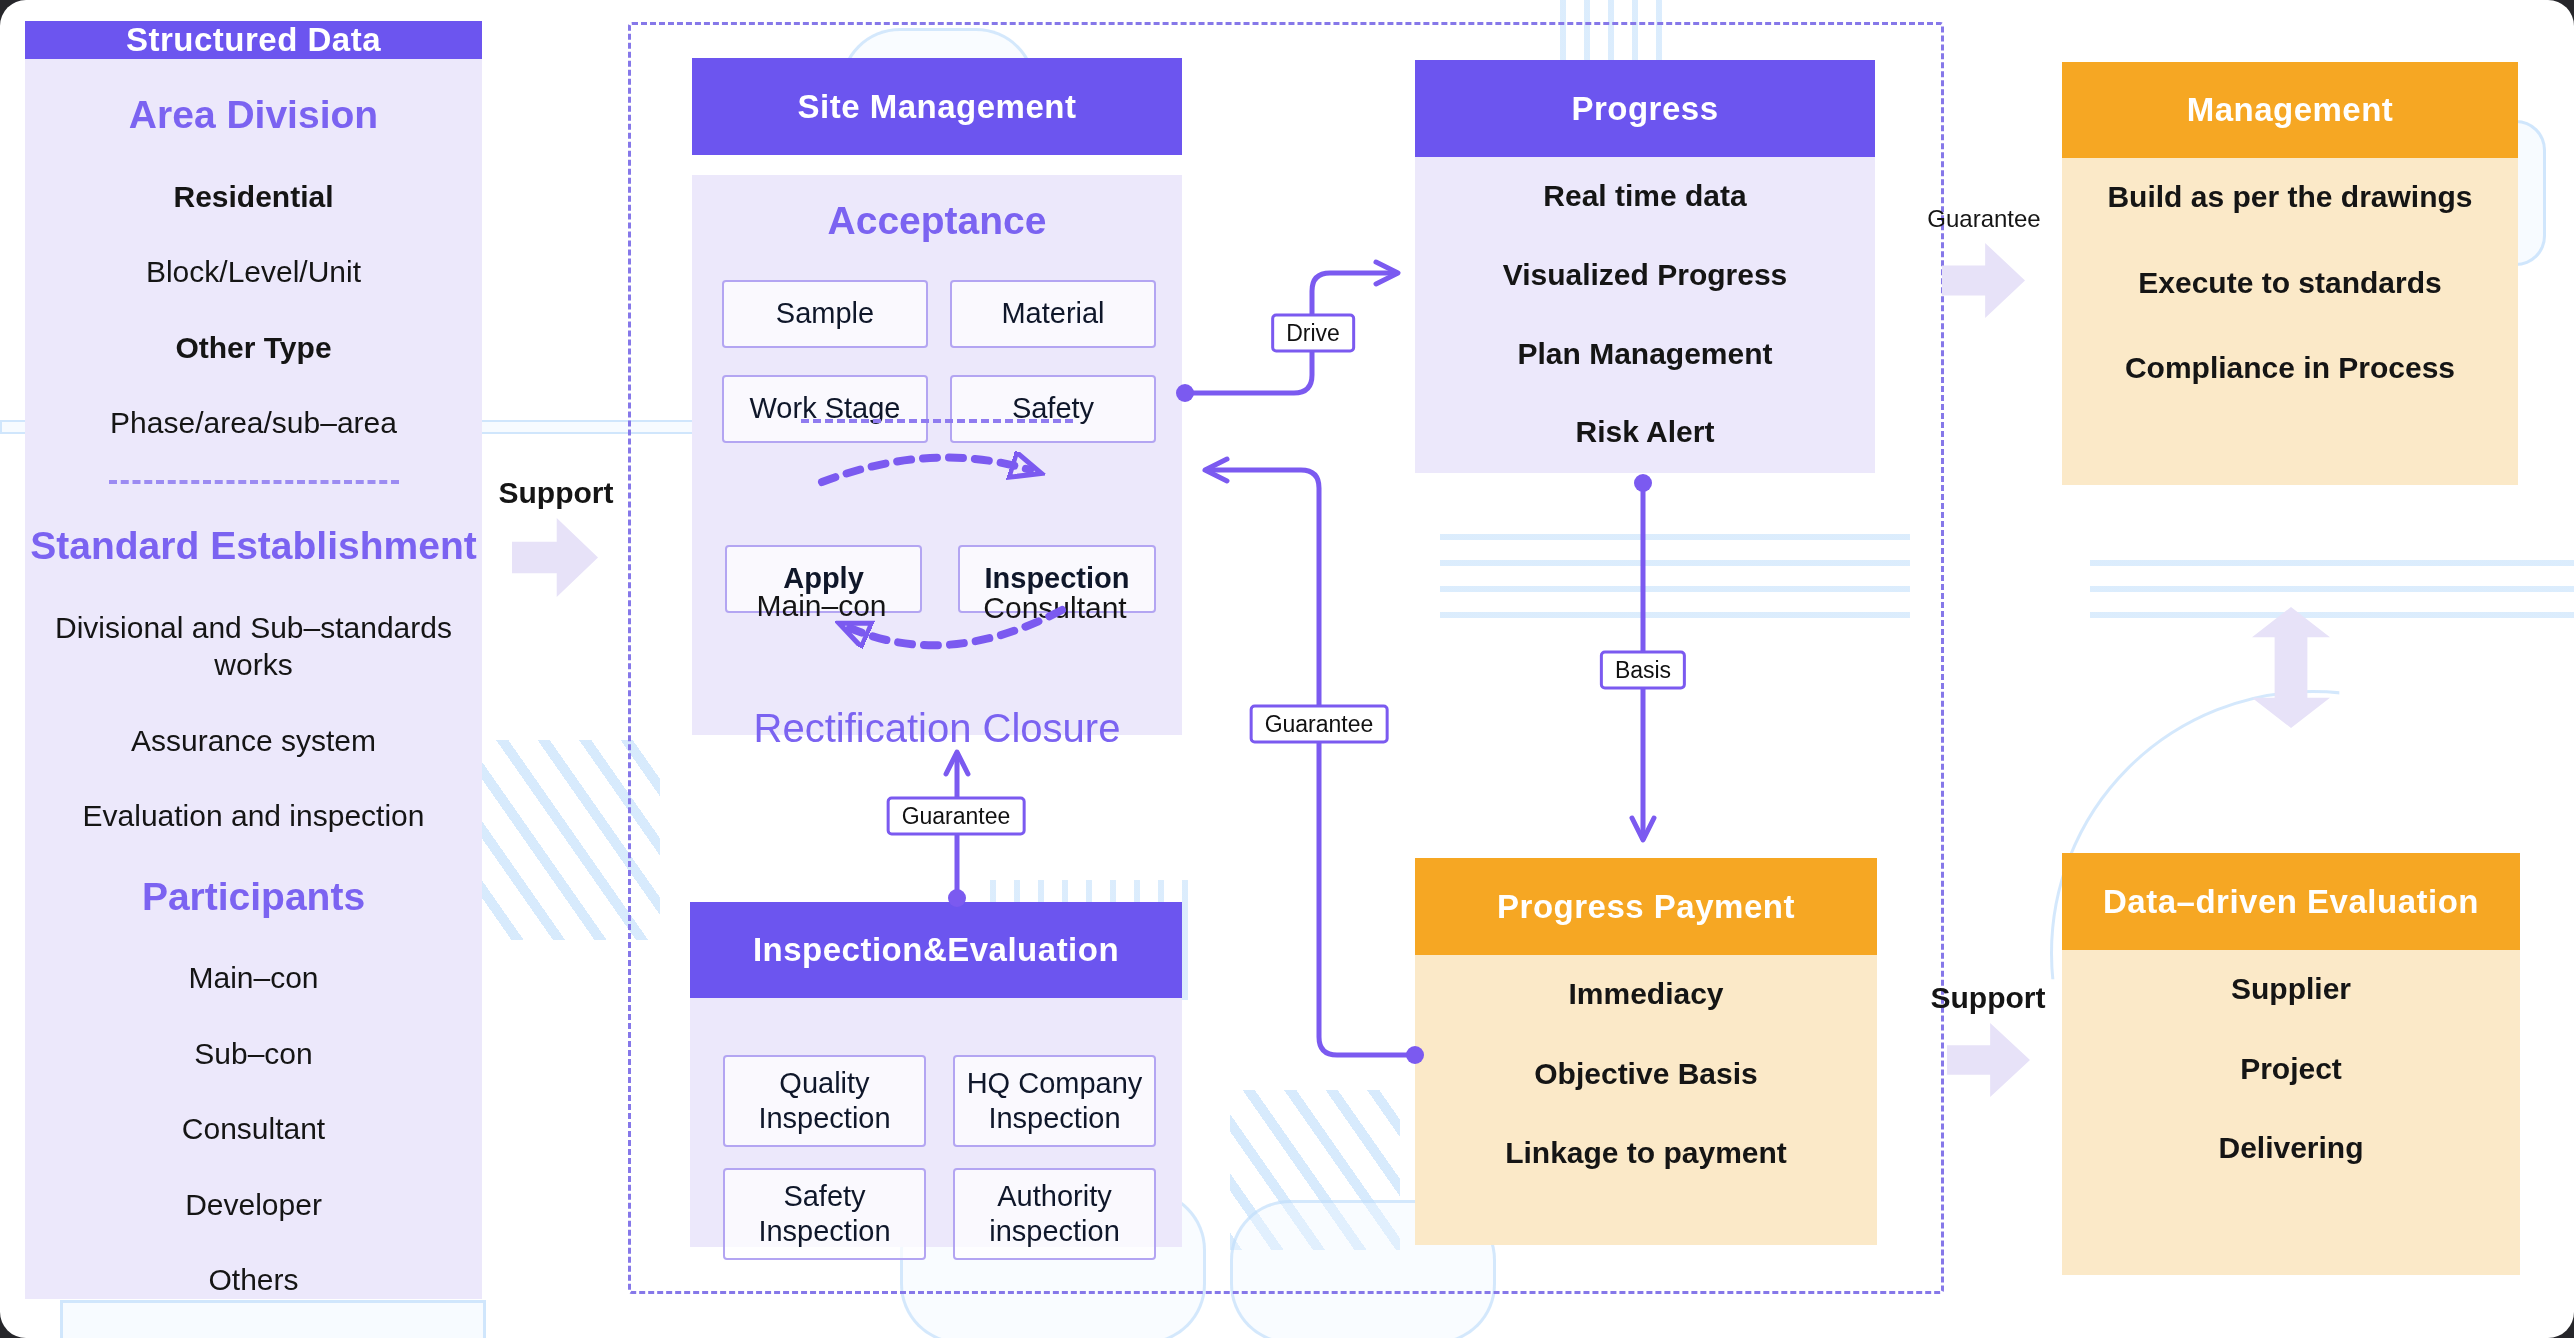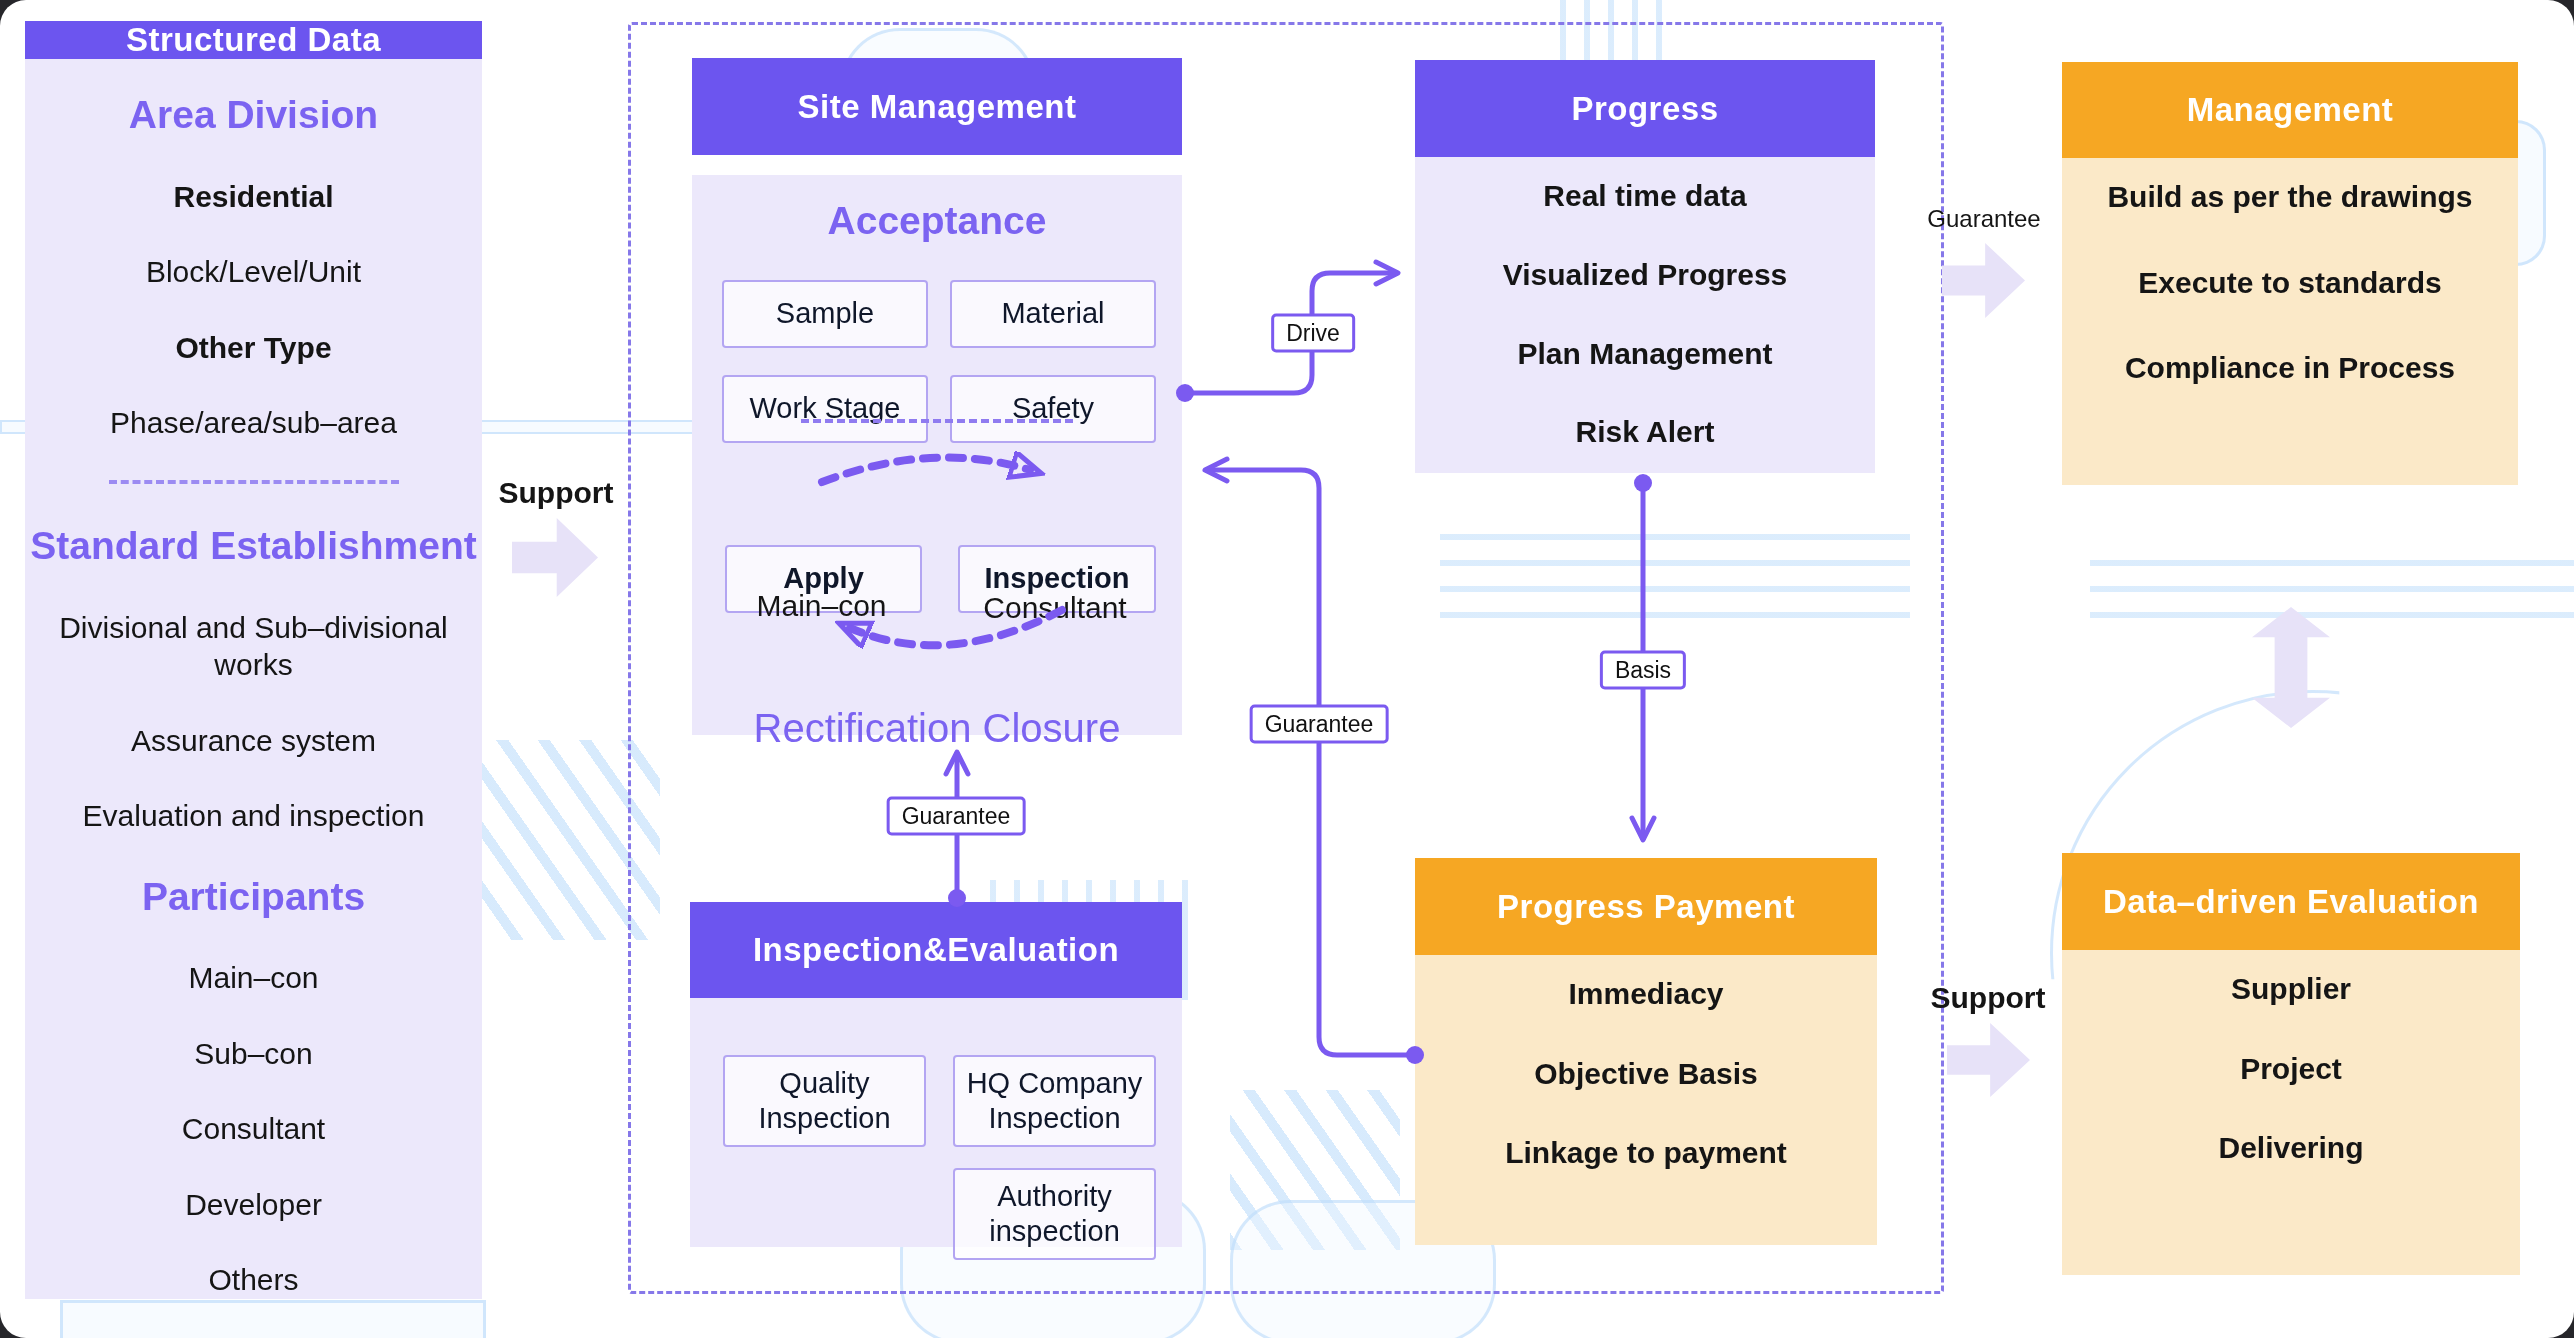--- a/index.html
+++ b/index.html
@@ -74,21 +74,21 @@
       <span>Structured Data</span>
     </div>
     <div class="panel-body" style="gap:38px;padding-top:32px;">
       <div class="item heading">Area Division</div>
       <div class="item bold">Residential</div>
       <div class="item">Block/Level/Unit</div>
       <div class="item bold">Other Type</div>
       <div class="item">Phase/area/sub–area</div>
       <div class="divider-dash"></div>
       <div class="item heading">Standard Establishment</div>
-      <div class="item" style="max-width:420px;">Divisional and Sub–divisional works</div>
+      <div class="item" style="max-width:420px;">Divisional and Sub–standards works</div>
       <div class="item">Assurance system</div>
       <div class="item">Evaluation and inspection</div>
       <div class="item heading">Participants</div>
       <div class="item">Main–con</div>
       <div class="item">Sub–con</div>
       <div class="item">Consultant</div>
       <div class="item">Developer</div>
       <div class="item">Others</div>
     </div>
   </div>
@@ -112,20 +112,21 @@
     </div>
   </div>
 
   <div class="panel purple" style="left:690px;top:902px;width:492px;height:345px;">
     <div class="panel-header" style="height:96px;">
       <span>Inspection&amp;Evaluation</span>
     </div>
     <div class="panel-body">
       <div class="node-box" style="position:absolute;left:33px;top:24px;width:199px;height:88px;">Quality Inspection</div>
       <div class="node-box" style="position:absolute;left:263px;top:24px;width:199px;height:88px;">HQ Company Inspection</div>
+      <div class="node-box" style="position:absolute;left:33px;top:137px;width:199px;height:88px;">Safety Inspection</div>
       <div class="node-box" style="position:absolute;left:263px;top:137px;width:199px;height:88px;">Authority inspection</div>
     </div>
   </div>
 
   <div class="panel purple" style="left:1415px;top:60px;width:460px;height:413px;">
     <div class="panel-header" style="height:97px;">
       <span>Progress</span>
     </div>
     <div class="panel-body" style="justify-content:space-between;padding:20px 0 22px;">
       <div class="item bold">Real time data</div>

